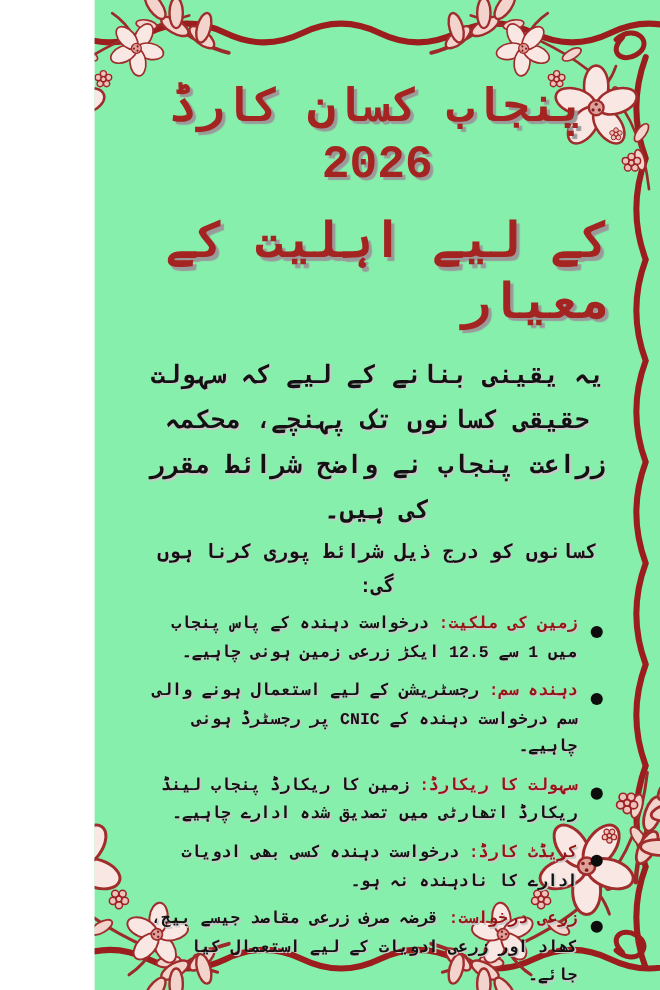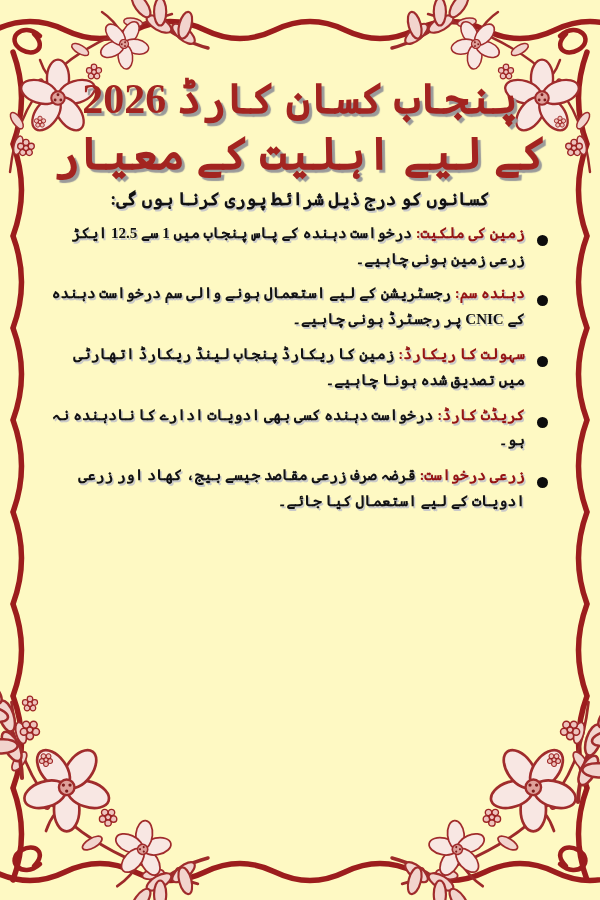--- a/index.html
+++ b/index.html
@@ -1,21 +1,21 @@
 <!DOCTYPE html>
 <html lang="ur" dir="rtl"><head>
 <meta charset="utf-8">
 <style>
   html,body{margin:0;padding:0;background:#ffffff;}
   .page{
     position:relative;
-    width:600px;height:900px;
+    width:514px;height:900px;
     overflow:hidden;
-    background:#fef9c3;
-    font-family:Liberation Serif, serif;
+    background:#86efac;
+    font-family:Liberation Mono, monospace;
     direction:rtl;
   }
   .border-svg{position:absolute;inset:0;width:600px;height:900px;pointer-events:none;}
 
   
   .wave{stroke:#9c1d1d;stroke-width:5.5;fill:none;stroke-linecap:round;}
   .curl{stroke:#9c1d1d;stroke-width:4.5;fill:none;stroke-linecap:round;}
   .stem{stroke:#9d2a2a;stroke-width:2.4;fill:none;stroke-linecap:round;}
   .petals ellipse{fill:#f8e7e3;stroke:#a02c2c;stroke-width:1.8;}
   .fl-center{fill:#dfa09a;stroke:#a02c2c;stroke-width:1.6;}
@@ -30,21 +30,21 @@
     text-align:center;
   }
   .title{
     color:#a32420;
     font-weight:bold;
     text-shadow:3px 3px 1px #9a9a9a;
     line-height:1.22;
     margin:0;
   }
   .title .t1{display:block;font-size:42px;}
-  .title .t2{display:block;font-size:45px;margin-top:2px;}
+  .title .t2{display:block;font-size:45px;margin-top:20px;text-align:right;}
   .intro{
     color:#121212;
     font-weight:bold;
     font-size:23px;
     line-height:1.78;
     margin:16px 0 2px 0;
     text-shadow:1.5px 1.5px 0 #c9c9c9;
   }
   .lead-in{
     color:#121212;
@@ -176,20 +176,21 @@
     <use href="#sprig" transform="translate(578,802) scale(-1.7,1.7) rotate(-78)"></use>
   </svg>
 
   <div class="content">
 
     <h1 class="title">
       <span class="t1">پنجاب کسان کارڈ 2026</span>
       <span class="t2">کے لیے اہلیت کے معیار</span>
     </h1>
 
+    <p class="intro">یہ یقینی بنانے کے لیے کہ سہولت حقیقی کسانوں تک پہنچے، محکمہ زراعت پنجاب نے واضح شرائط مقرر کی ہیں۔</p>
     <p class="lead-in">کسانوں کو درج ذیل شرائط پوری کرنا ہوں گی:</p>
 
     <ul class="criteria">
       <li>
         <span class="dot"></span>
         <div class="item-text">
           <span class="b-label">زمین کی ملکیت:</span>
           <span class="b-body">درخواست دہندہ کے پاس پنجاب میں 1 سے 12.5 ایکڑ زرعی زمین ہونی چاہیے۔</span>
         </div>
       </li>
@@ -197,21 +198,21 @@
         <span class="dot"></span>
         <div class="item-text">
           <span class="b-label">دہندہ سم:</span>
           <span class="b-body">رجسٹریشن کے لیے استعمال ہونے والی سم درخواست دہندہ کے CNIC پر رجسٹرڈ ہونی چاہیے۔</span>
         </div>
       </li>
       <li>
         <span class="dot"></span>
         <div class="item-text">
           <span class="b-label">سہولت کا ریکارڈ:</span>
-          <span class="b-body">زمین کا ریکارڈ پنجاب لینڈ ریکارڈ اتھارٹی میں تصدیق شدہ ہونا چاہیے۔</span>
+          <span class="b-body">زمین کا ریکارڈ پنجاب لینڈ ریکارڈ اتھارٹی میں تصدیق شدہ ادارے چاہیے۔</span>
         </div>
       </li>
       <li>
         <span class="dot"></span>
         <div class="item-text">
           <span class="b-label">کریڈٹ کارڈ:</span>
           <span class="b-body">درخواست دہندہ کسی بھی ادویات ادارے کا نادہندہ نہ ہو۔</span>
         </div>
       </li>
       <li>

